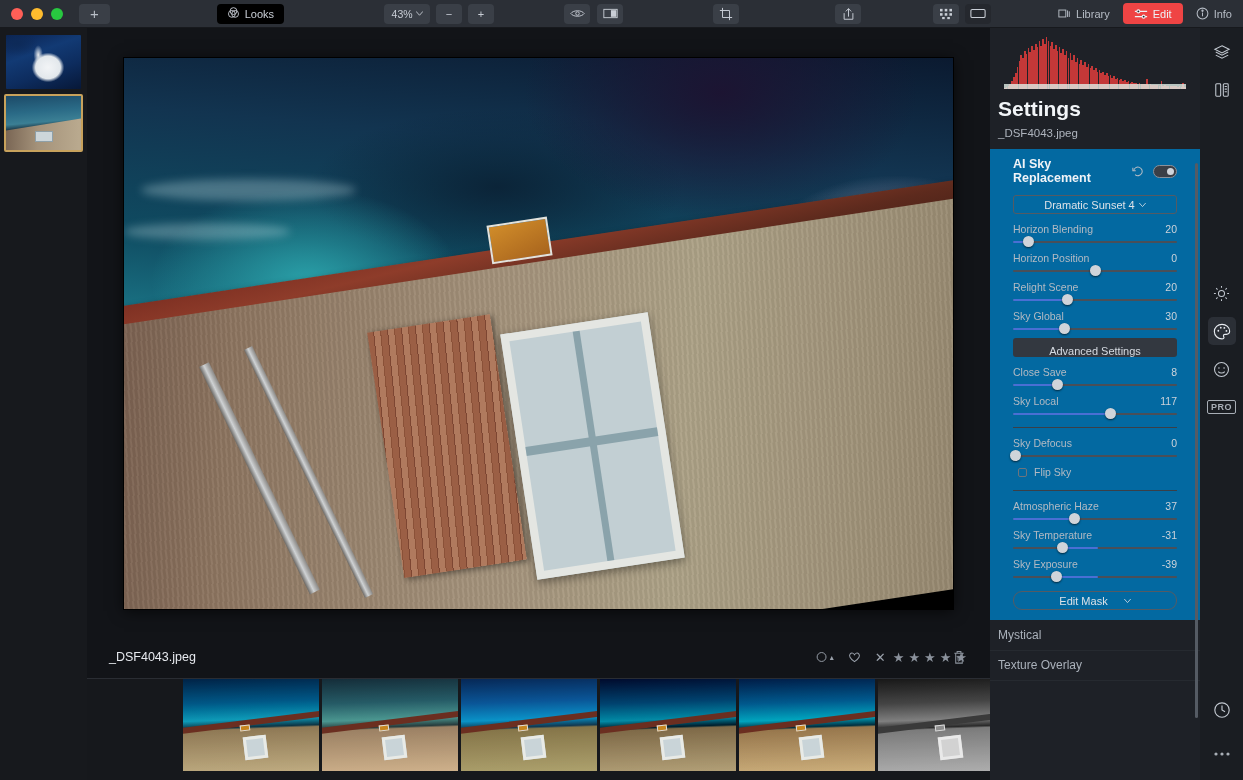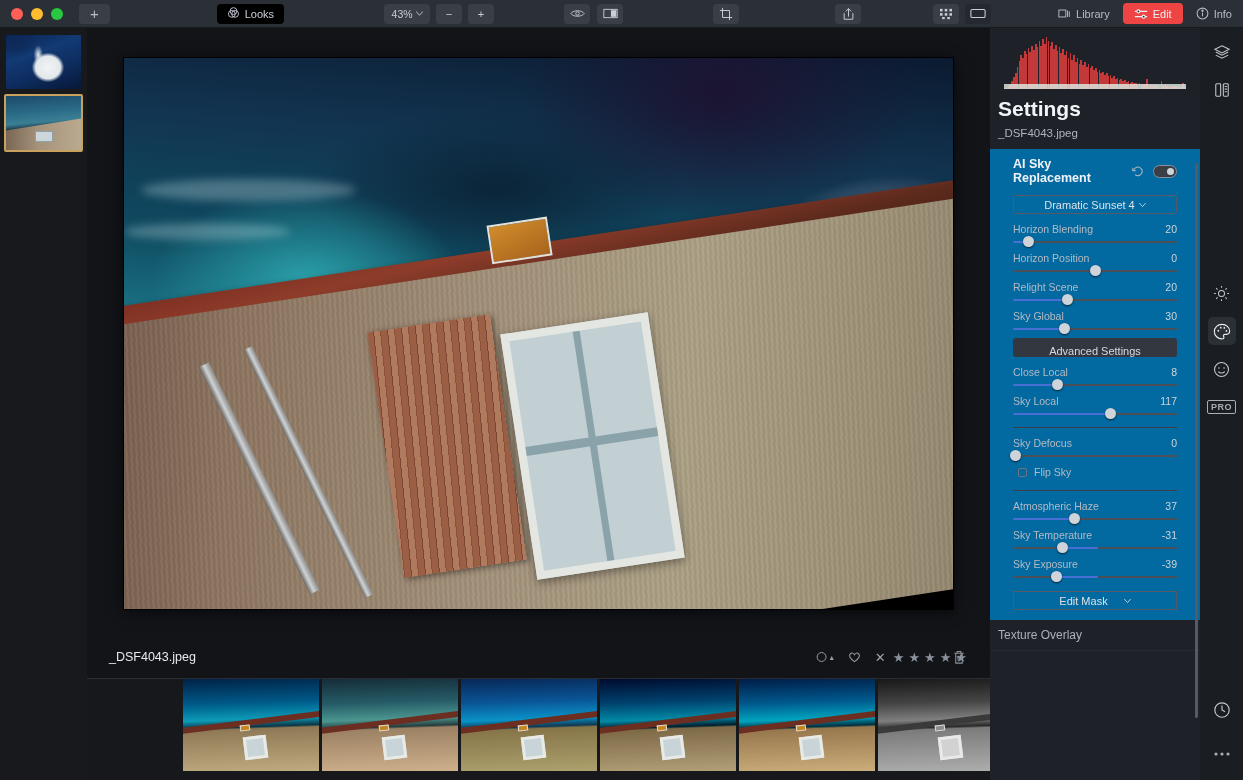--- a/index.html
+++ b/index.html
@@ -239,21 +239,21 @@
   .advbtn {
     margin-top:8px; height:19px; background:#333840; border-radius:3px;
     display:flex; align-items:flex-end; justify-content:center;
     color:#d6dbe2; font-size:11px;
   }
   .divider { height:1px; background:#3a3f47; margin:12px 0 2px; }
   .chk { display:flex; align-items:center; gap:7px; margin-top:9px; padding-left:5px;}
   .box { width:9px; height:9px; border:1px solid #6d747d; border-radius:2px; }
   .chklbl { color:#b3bac3; font-size:10.5px; }
   .maskbtn {
-    margin-top:13px; height:19px; border:1px solid #555b64; border-radius:0;
+    margin-top:13px; height:19px; border:1px solid #555b64; border-radius:9px;
     display:flex; align-items:center; justify-content:center; gap:16px;
     color:#dde2e8; font-size:11px;
   }
 
   .listitem {
     height:30.5px; display:flex; align-items:center; padding-left:8px;
     color:#aab1ba; font-size:12px; border-bottom:1px solid #262a30;
   }
 
   .scrollbar {
@@ -720,21 +720,21 @@
           <div class="knob" style="left:31%"></div>
       </div>
     </div>
 
     <div class="advbtn">
       <span>Advanced Settings</span>
     </div>
 
     <div class="srow">
       <div class="sline">
-          <span class="sname">Close Local</span>
+          <span class="sname">Close Save</span>
         <span class="sval">8</span>
         </div>
       <div class="track">
         <div class="fill" style="left:0%;width:27%"></div>
           <div class="knob" style="left:27%"></div>
       </div>
     </div>
     <div class="srow">
       <div class="sline">
           <span class="sname">Sky Local</span>
@@ -799,20 +799,23 @@
     <div class="maskbtn">
       <span>Edit Mask</span>
       <span>
         <svg width="7" height="4" viewBox="0 0 8 5">
             <path d="M0 0 L4 4.5 L8 0" stroke="#dde2e8" fill="none" stroke-width="1"></path>
           </svg>
       </span>
     </div>
   </div>
 
+  <div class="listitem">
+    <span>Mystical</span>
+    </div>
   <div class="listitem">
     <span>Texture Overlay</span>
     </div>
 
   <div class="scrollbar"></div>
 </div>
 
 <div class="rail">
   <div class="railicon">
     <svg width="18" height="16" viewBox="0 0 20 18" fill="none" stroke="#c2c8d0" stroke-width="1.2">

